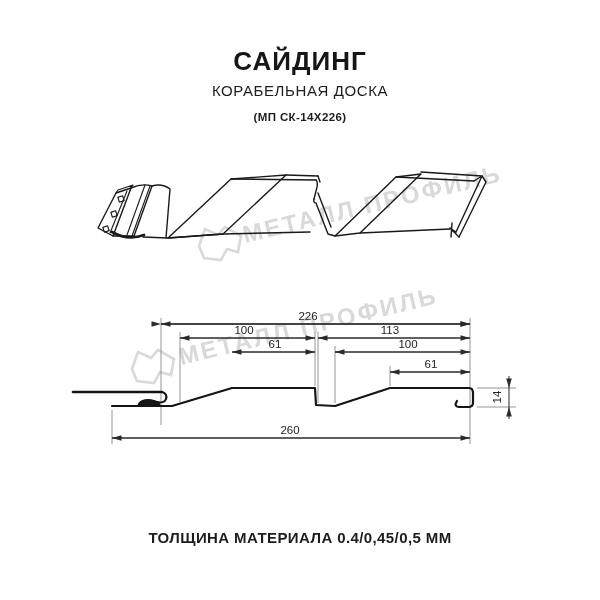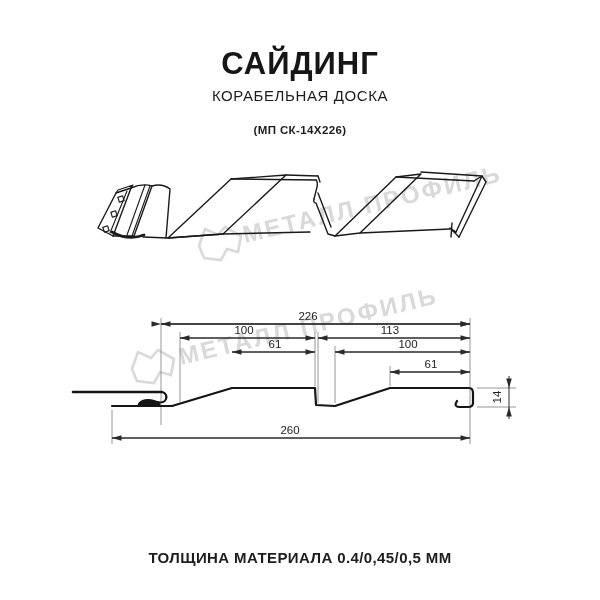--- a/index.html
+++ b/index.html
@@ -2,26 +2,26 @@
 <html><head>
 <meta charset="utf-8">
 <style>
   html,body { margin:0; padding:0; background:#ffffff; }
   .page {
     position:relative; width:600px; height:600px; background:#ffffff;
     font-family:"Liberation Sans", sans-serif; overflow:hidden;
     -webkit-font-smoothing:antialiased;
   }
   .header { position:absolute; left:0; top:48px; width:600px; text-align:center; color:#181818; }
-  .title { font-size:31px; font-weight:700; letter-spacing:1px; line-height:1; color:#161616; }
+  .title { font-size:26px; font-weight:700; letter-spacing:1px; line-height:1; color:#161616; }
   .subtitle { margin-top:8px; font-size:15px; font-weight:400; letter-spacing:0.6px; color:#1d1d1d; }
-  .model { margin-top:20px; font-size:11.5px; font-weight:700; letter-spacing:0.4px; color:#1d1d1d; }
+  .model { margin-top:12px; font-size:11.5px; font-weight:700; letter-spacing:0.4px; color:#1d1d1d; }
   .footer {
     position:absolute; left:0; top:529px; width:600px; text-align:center;
-    font-size:15px; font-weight:700; letter-spacing:0.4px; color:#1d1d1d;margin-top:20px;
+    font-size:15px; font-weight:700; letter-spacing:0.4px; color:#1d1d1d;
   }
   svg.fig { position:absolute; left:0; top:0; }
   .wm-text { font-family:"Liberation Sans", sans-serif; font-size:24px; font-weight:700; letter-spacing:2.5px; fill:#d9d9d9; }
   .dim-label { font-family:"Liberation Sans", sans-serif; font-size:11.5px; fill:#222222; text-anchor:middle; }
 </style>
 </head>
 <body>
 
 <div class="page">
 

